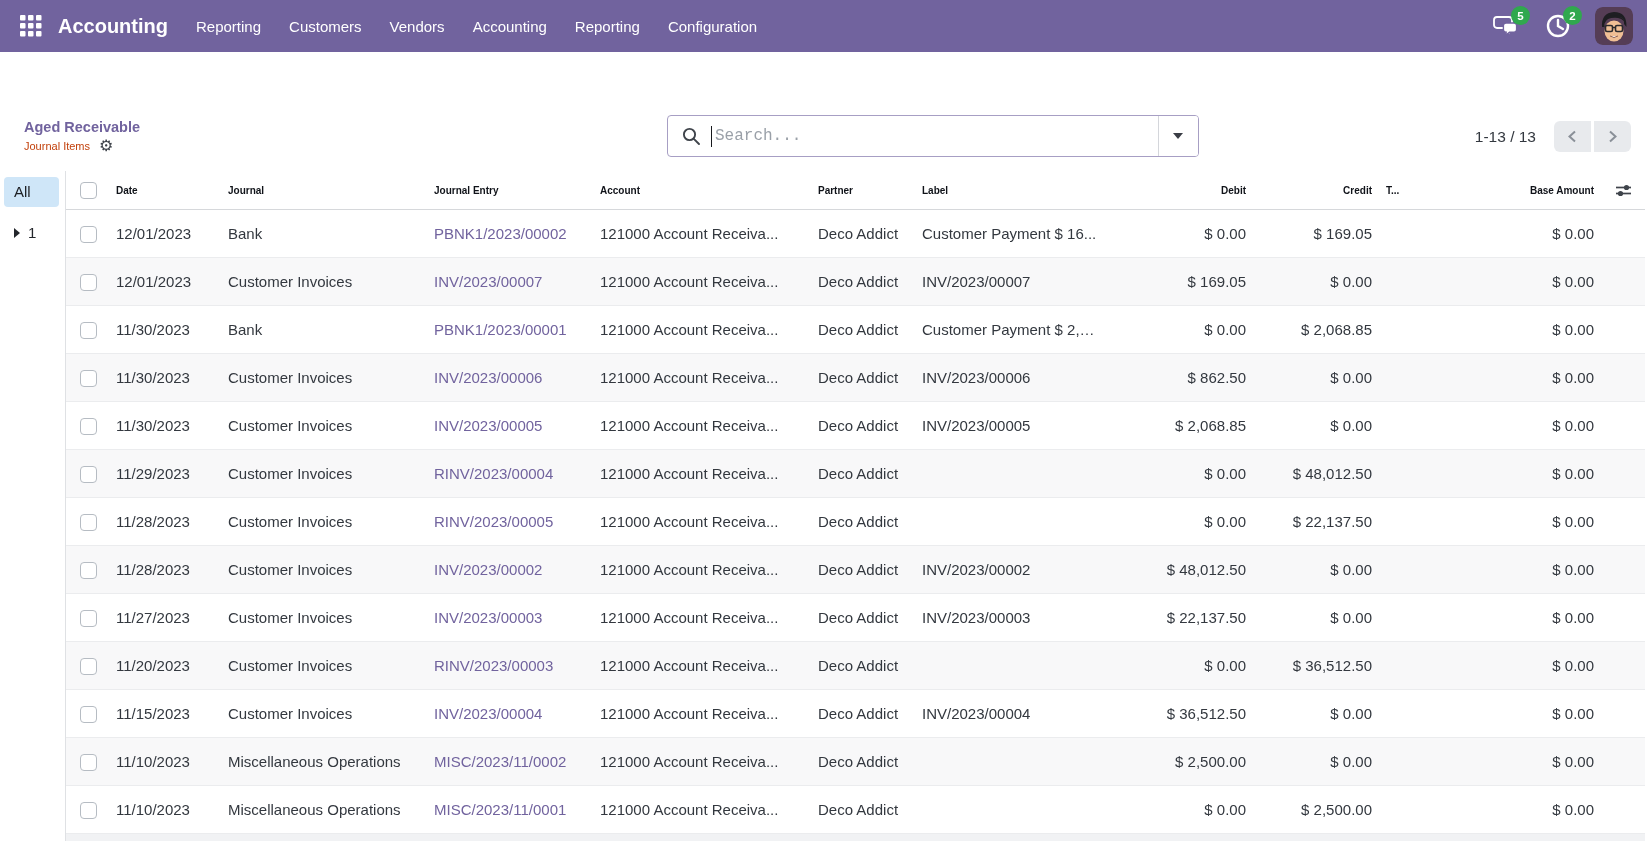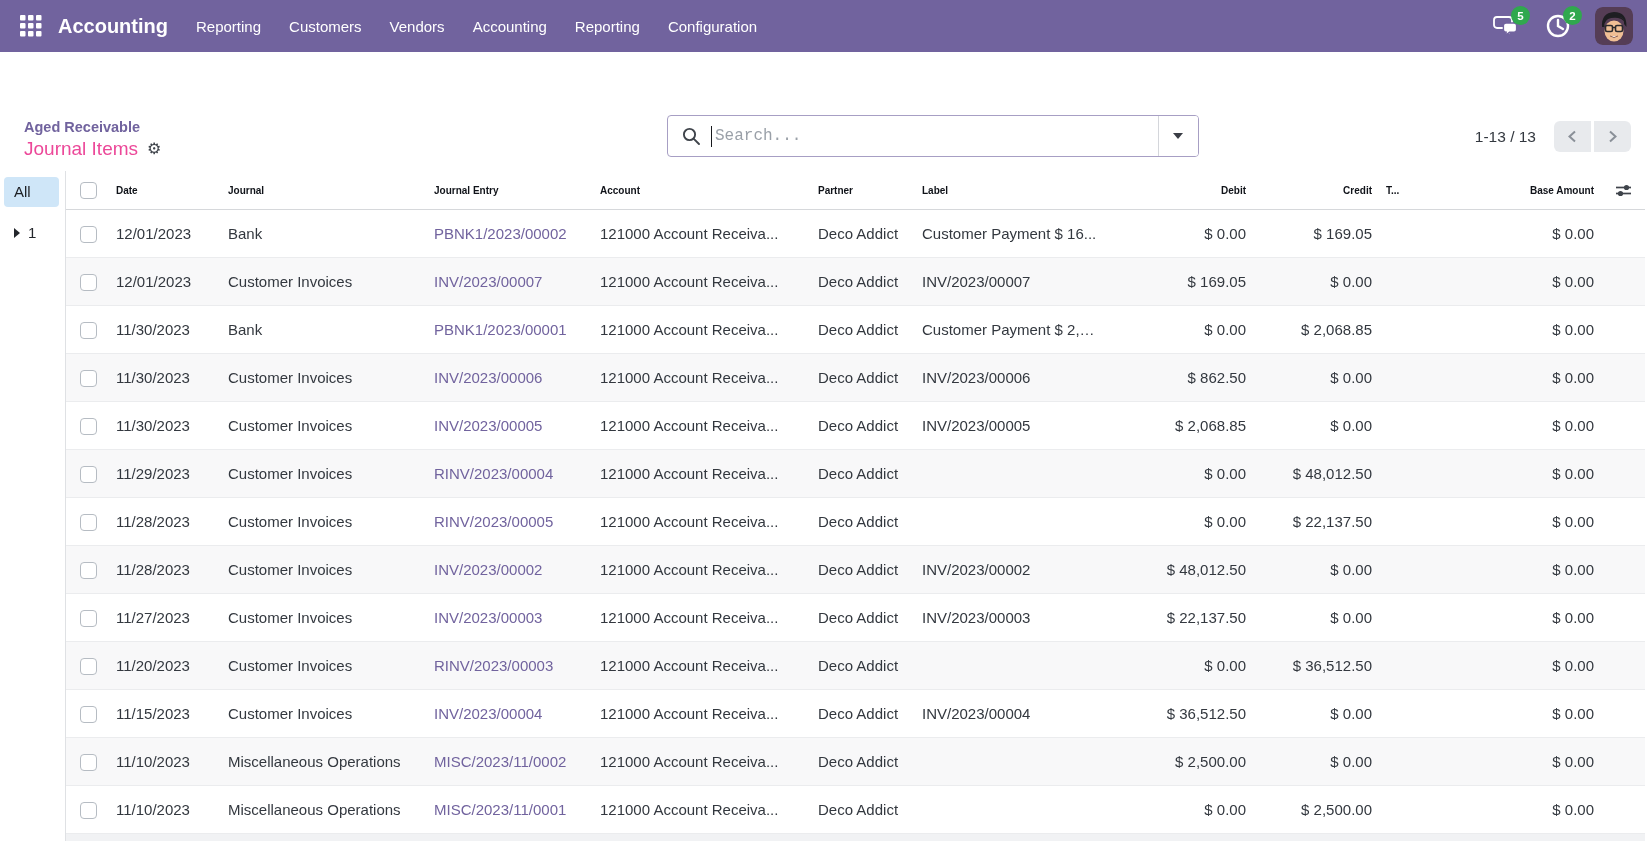--- a/index.html
+++ b/index.html
@@ -24,21 +24,21 @@
     background: #30a84e; color: #fff; border-radius: 50%; font-size: 11.5px; font-weight: 700;
     display: flex; align-items: center; justify-content: center; padding: 0 4px;
   }
   .avatar { width: 38px; height: 38px; border-radius: 8px; overflow: hidden; cursor: pointer; display: block; }
 
   
   .control-panel { height: 64px; display: flex; align-items: flex-start; padding: 22px 16px 0 24px; margin-top: 41px; }
   .breadcrumb-block { width: 500px; padding-top: 3px; }
   .breadcrumb-parent { color: #71639e; font-size: 14.5px; font-weight: 600; text-decoration: none; cursor: pointer; display: inline-block; }
   .title-row { display: flex; align-items: center; gap: 9px; margin-top: 2px; }
-  .page-title { font-size: 19px; color: #ec4899; }
+  .page-title { font-size: 11px; color: #c2410c; }
   .gear { color: #3f444b; font-size: 16px; cursor: pointer; line-height: 1; }
 
   .searchbar-zone { flex: 1; display: flex; justify-content: center; }
   .search-box {
     width: 532px; height: 42px; border: 1px solid #a79fc4; border-radius: 4px;
     display: flex; align-items: center; background: #fff; overflow: hidden;
   }
   .search-box .mag { margin: 0 10px 0 14px; flex: none; display: flex; }
   .caret-bar { width: 1.5px; height: 21px; background: #17191d; flex: none; }
   .search-input {

